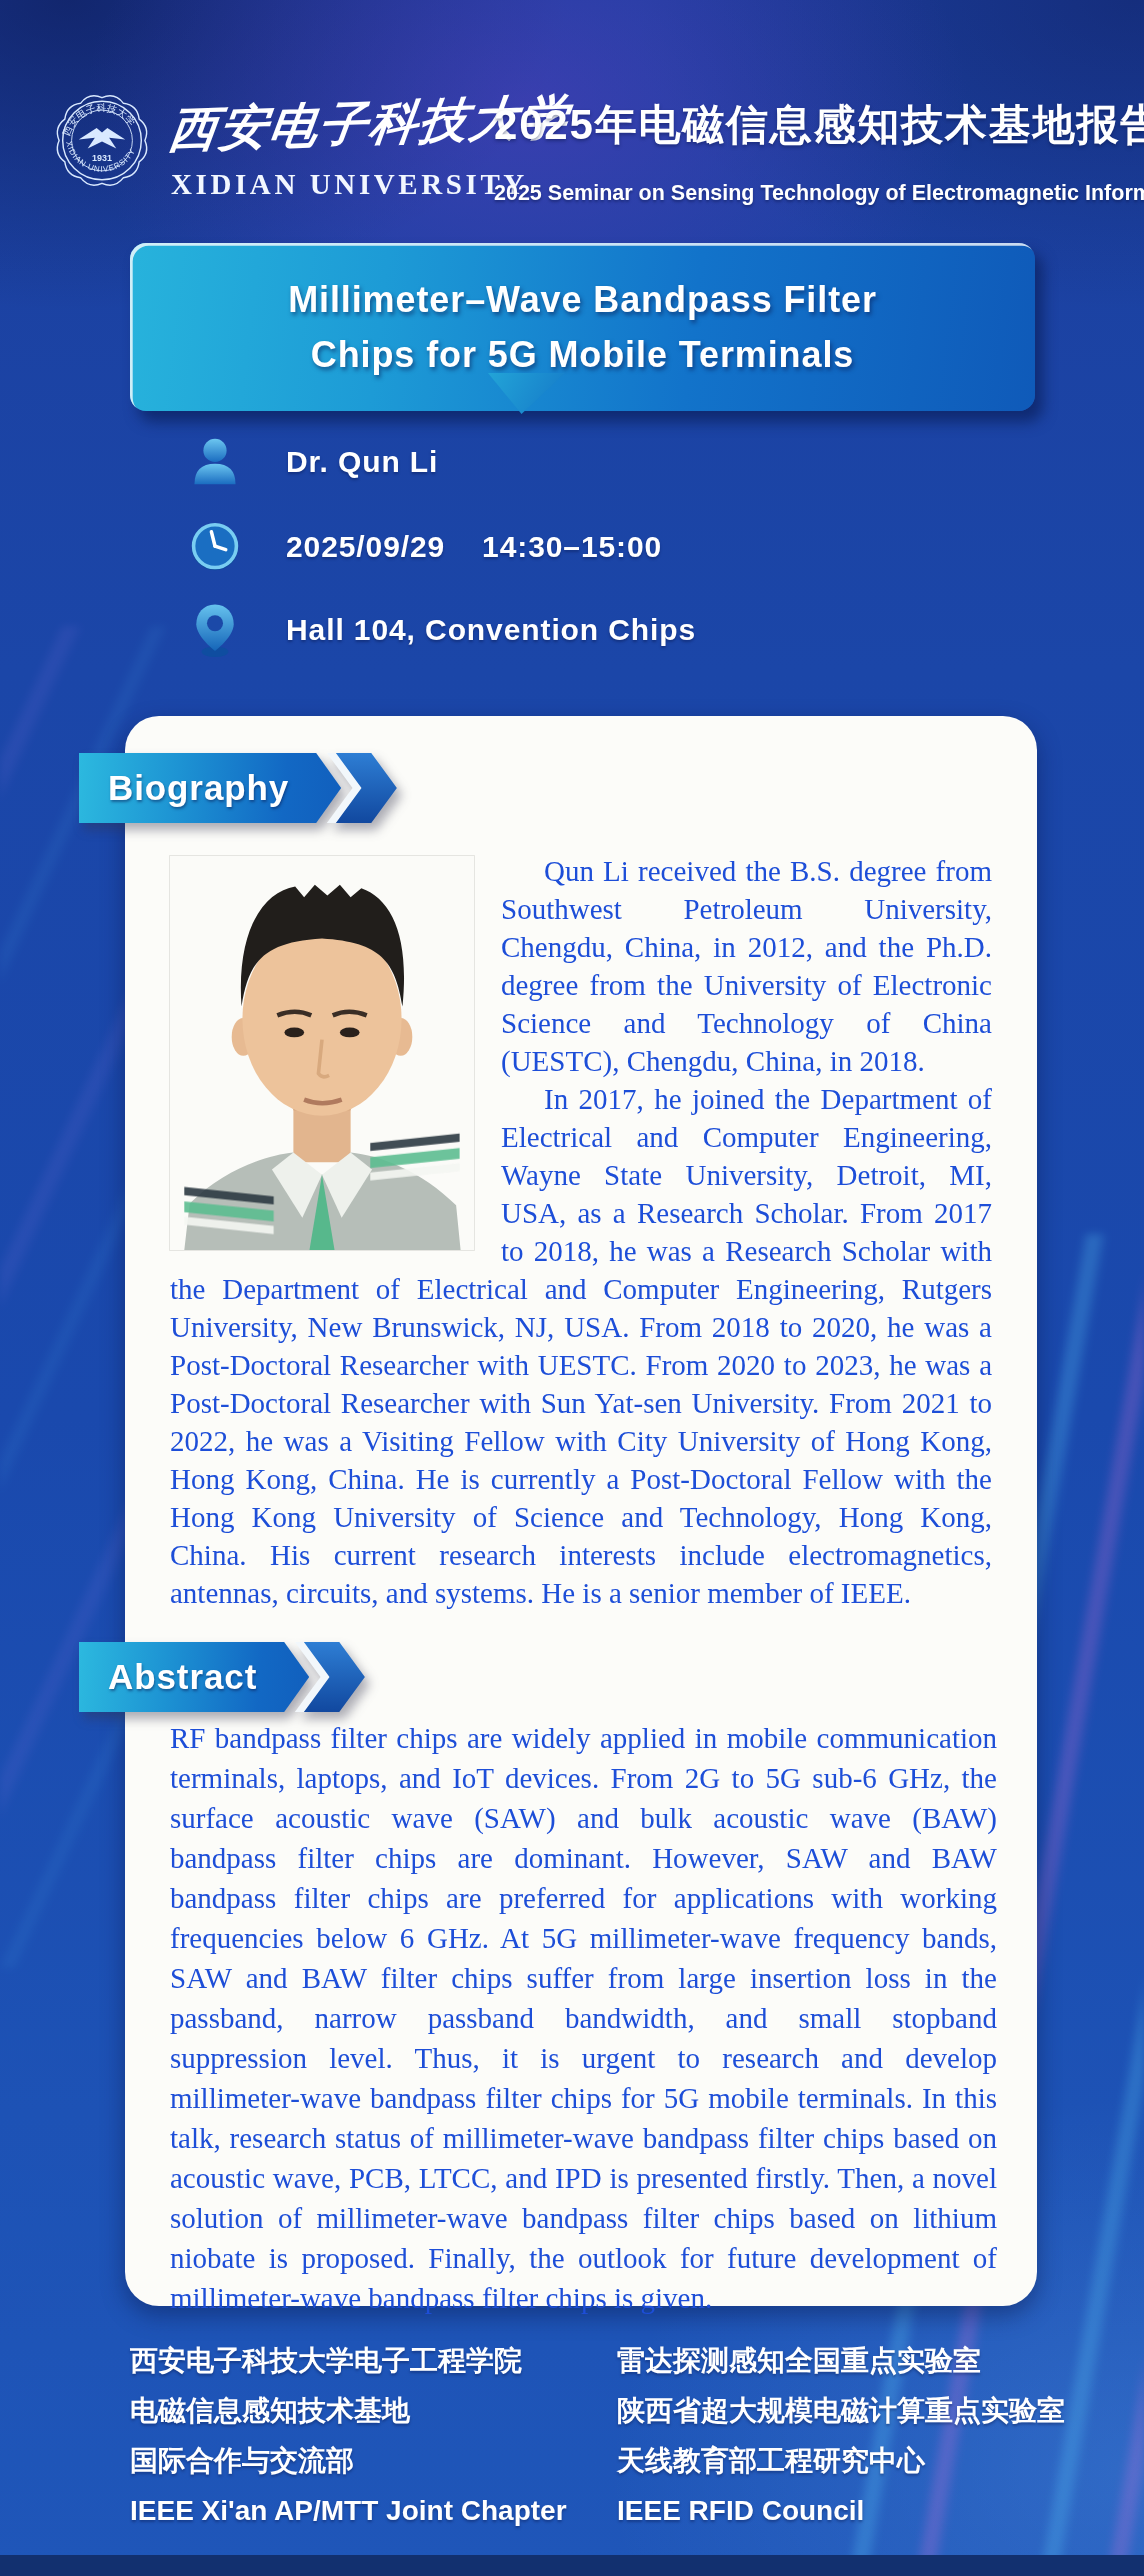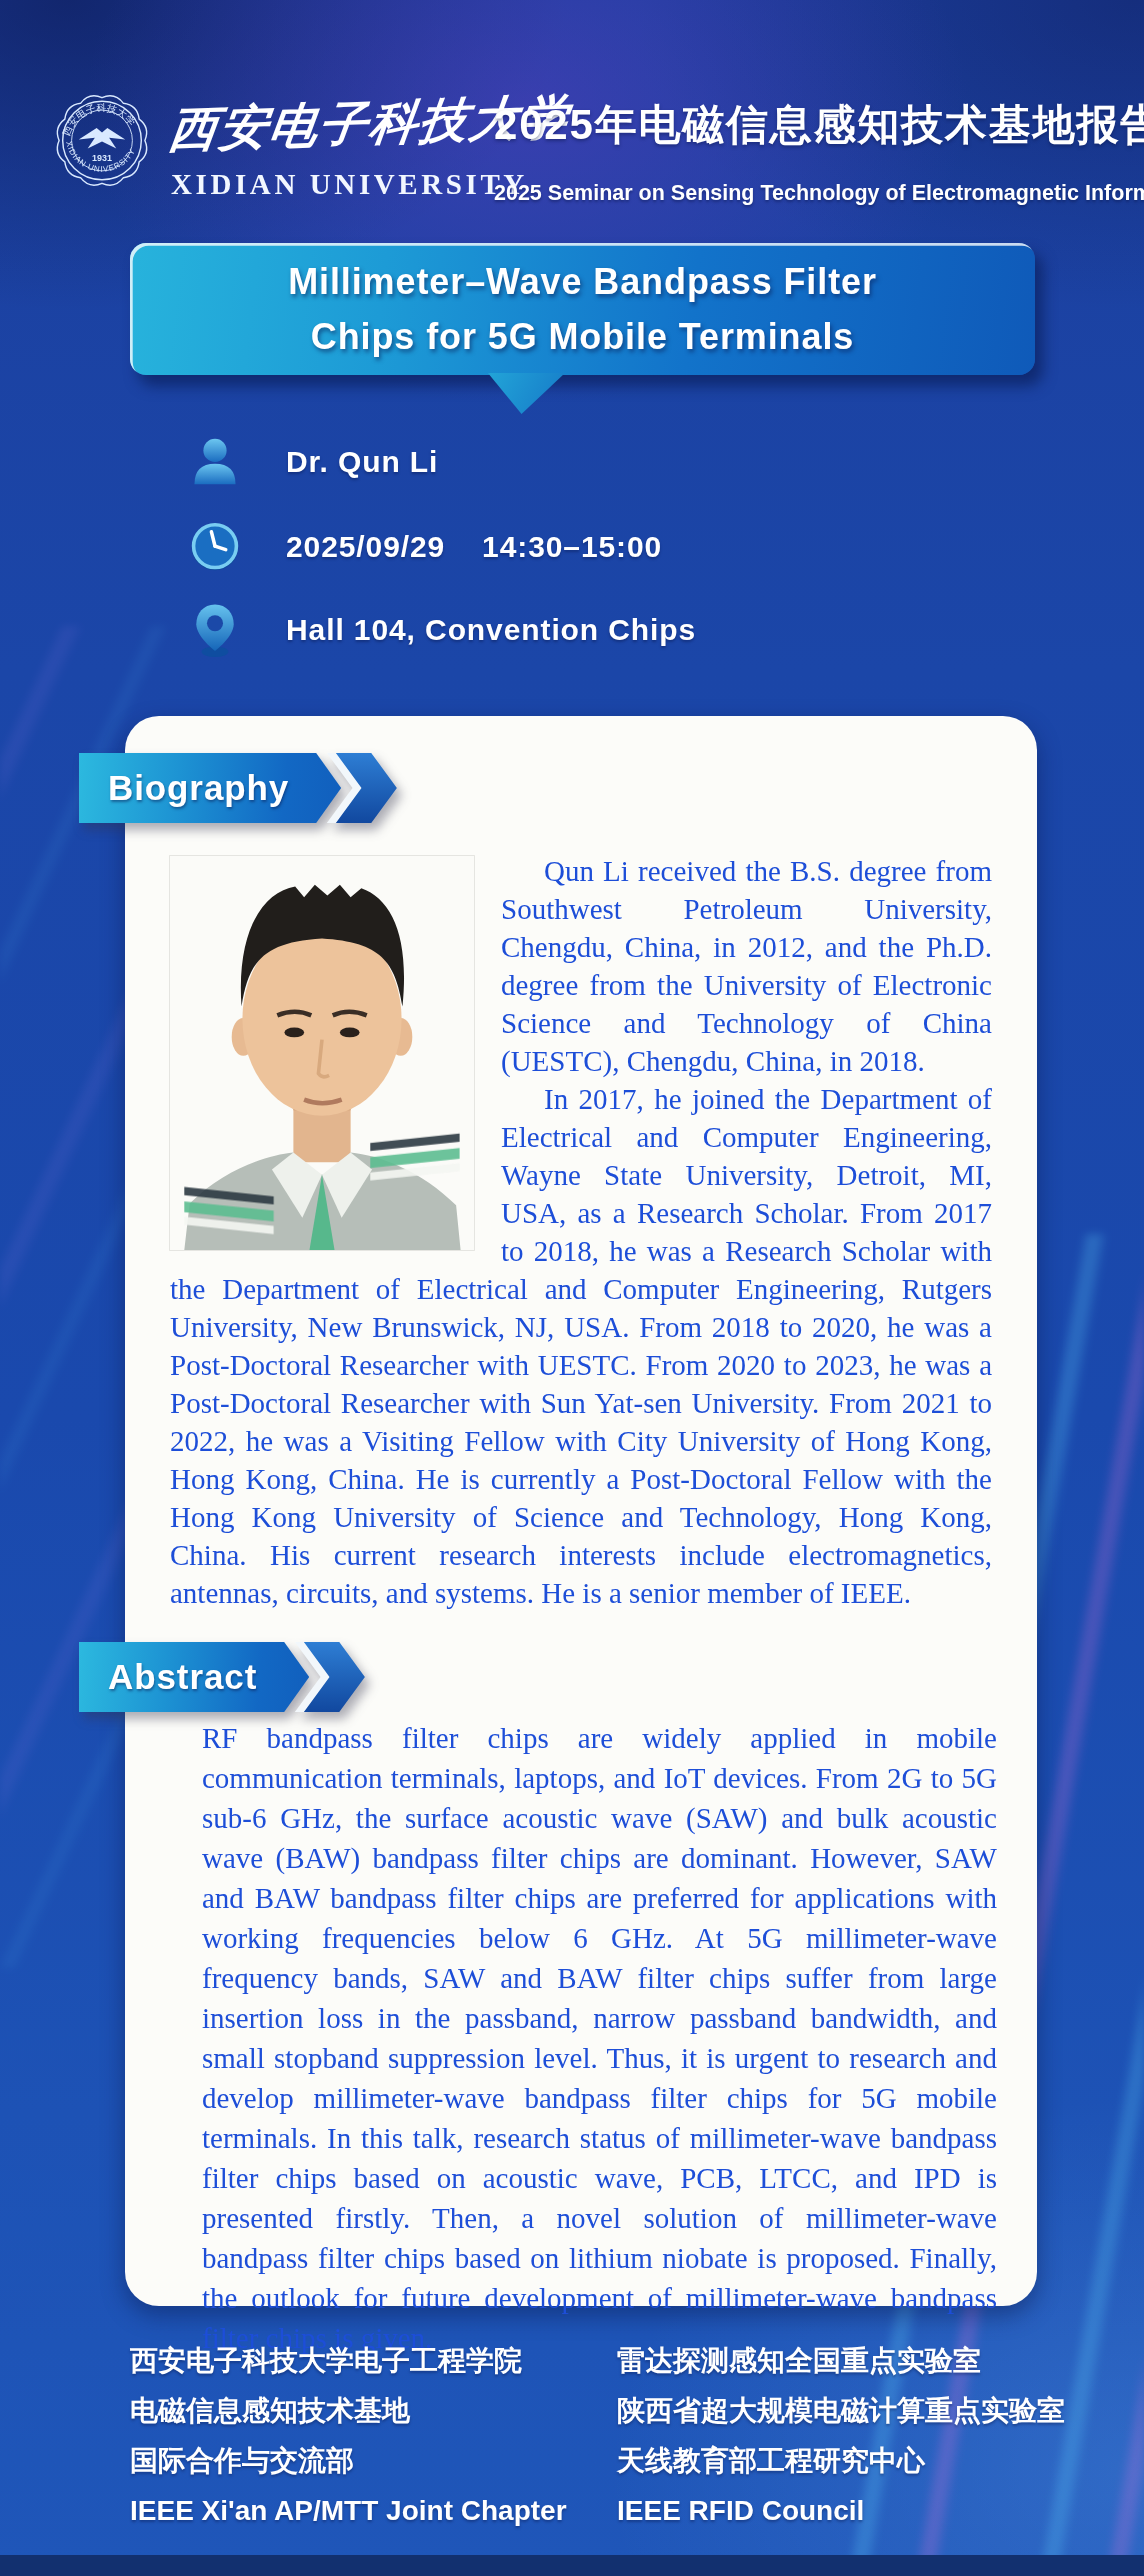--- a/index.html
+++ b/index.html
@@ -27,21 +27,21 @@
   #univ-cn{position:absolute;left:170px;top:93px;width:322px;color:#fff;
     font:italic 700 48px "DejaVu Serif",serif;transform:skewX(-9deg) rotate(-2deg);letter-spacing:1.8px;white-space:nowrap;}
   #univ-en{position:absolute;left:171px;top:168px;color:#f2f7ff;
     font:700 29px "Liberation Serif","DejaVu Serif",serif;letter-spacing:3.6px;white-space:nowrap;}
   #title-cn{position:absolute;left:494px;top:97px;color:#fff;font-weight:800;font-size:42px;
     letter-spacing:1.8px;white-space:nowrap;text-shadow:0 1.8px 3.6px rgba(8,20,70,.45);}
   #title-en{position:absolute;left:494px;top:181px;color:#fff;font-weight:700;font-size:21.5px;
     white-space:nowrap;text-shadow:0 1.8px 2.7px rgba(8,20,70,.45);}
 
   
-  #banner{position:absolute;left:130px;top:243px;width:905px;height:132px;border-radius:16px;
+  #banner{position:absolute;left:130px;top:243px;width:905px;height:168px;border-radius:16px;
     background:linear-gradient(97deg,#27b3dc 0%,#1d9bd6 28%,#1273ca 62%,#0f5ab9 100%);
     box-shadow:inset 2.7px 2.7px 0 rgba(255,255,255,.78), 8px 10.7px 14.3px rgba(7,24,78,.58);
     display:flex;flex-direction:column;justify-content:center;align-items:center;}
   #banner .bt{color:#fff;font-size:36px;font-weight:800;line-height:55px;letter-spacing:0.9px;
     text-shadow:1.8px 2.7px 4.5px rgba(10,30,85,.55);white-space:nowrap;}
   #banner-pointer{position:absolute;left:483px;top:373px;width:82px;height:41px;
     background:linear-gradient(120deg,#23a6d8,#1579c8);
     clip-path:polygon(6% 0, 100% 0, 47% 100%);
     filter:drop-shadow(4.5px 5.4px 4.5px rgba(7,24,78,.5));}
 
@@ -53,21 +53,21 @@
 
   
   #card{position:absolute;left:125px;top:716px;width:912px;height:1590px;background:#fcfcf9;
     border-radius:34px;box-shadow:0 9px 23px rgba(8,22,70,.45);}
   .body-text{font-family:"Liberation Serif","DejaVu Serif",serif;color:#1d4ed8;
     font-size:29px;line-height:38px;text-align:justify;}
   #bio-block{position:absolute;left:45px;right:45px;top:136px;}
   #speaker-photo{float:left;width:304px;height:394px;margin:3.6px 27px 9px 0;
     box-shadow:0 0 0 0.9px #e3e3de;}
   #bio-block p{margin:0;text-indent:43px;}
-  #abs-block{position:absolute;left:45px;right:40px;top:1002px;margin-left:32px;}
+  #abs-block{position:absolute;left:45px;right:40px;top:1002px;}
   #abs-block p{margin:0;font-size:29px;line-height:40px;}
 
   
   .section-badge{position:absolute;left:79px;height:70px;display:flex;align-items:center;
     filter:drop-shadow(5.4px 7.2px 5.4px rgba(50,50,75,.40));}
   #badge-bio{top:753px;} #badge-abs{top:1642px;}
   .ribbon{height:70px;display:flex;align-items:center;
     background:linear-gradient(95deg,#2cb9df 0%,#1d93d3 38%,#1268c4 78%,#115fbd 100%);
     clip-path:polygon(0 0, calc(100% - 25px) 0, 100% 50%, calc(100% - 25px) 100%, 0 100%);}
   .ribbon span{color:#fff;font-size:35px;font-weight:800;padding:0 52px 0 29px;letter-spacing:0.9px;

